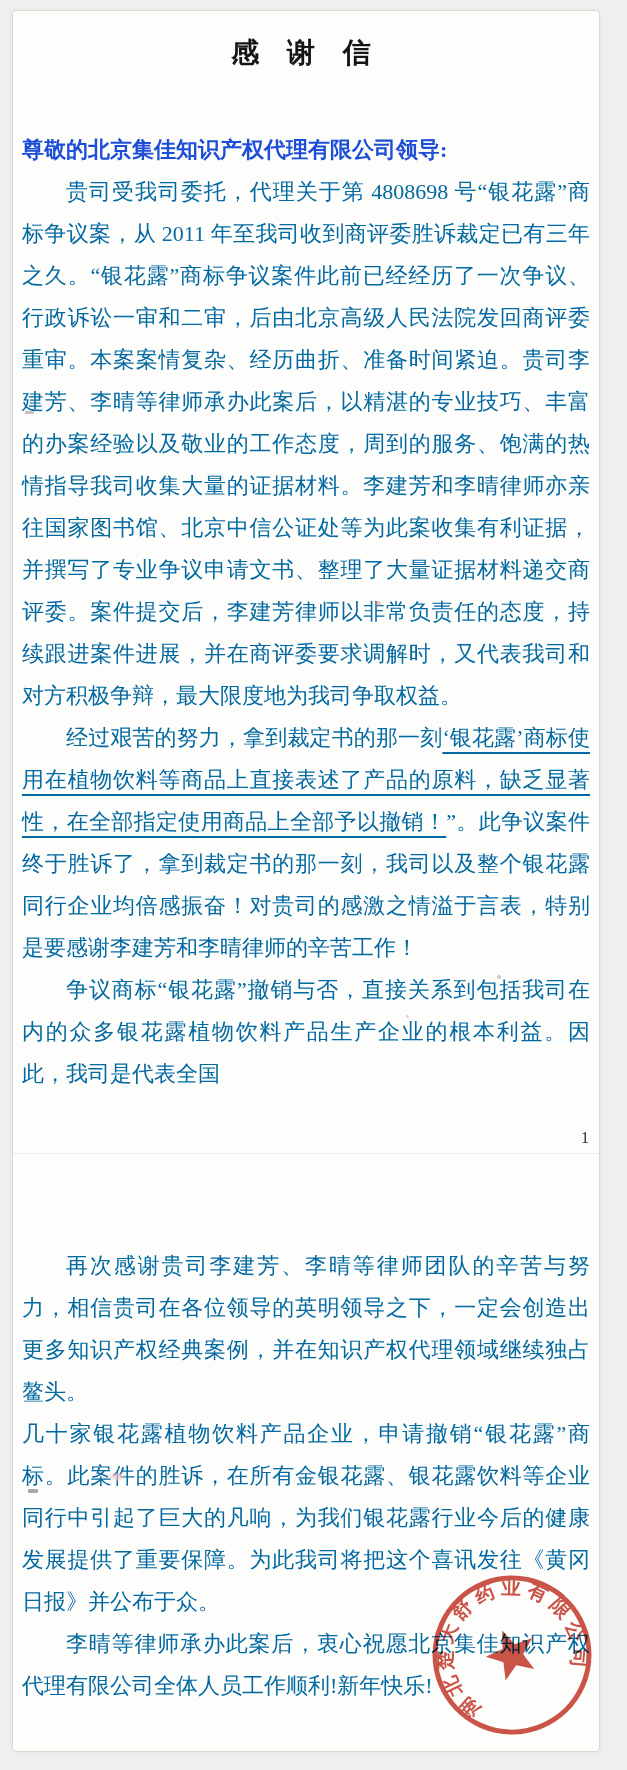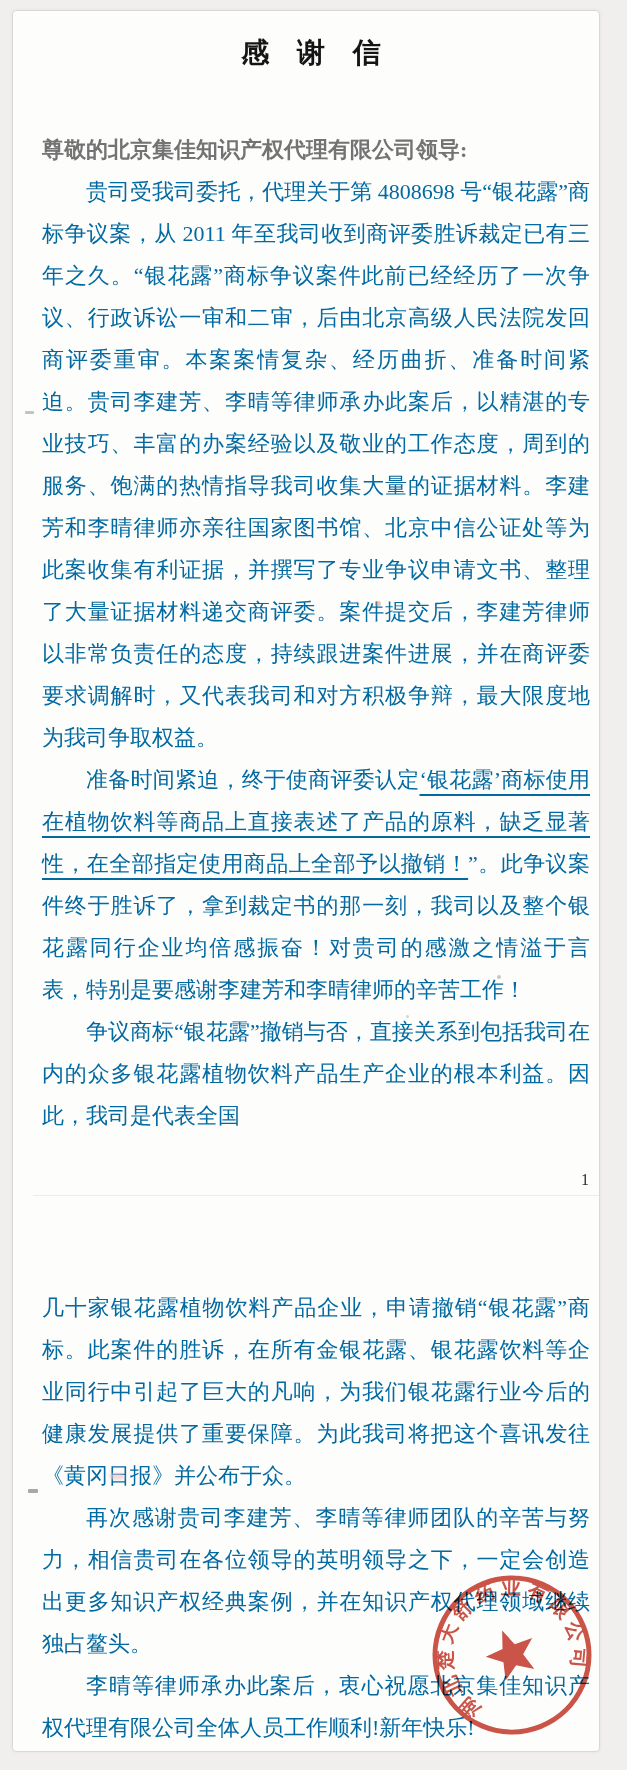--- a/index.html
+++ b/index.html
@@ -6,29 +6,29 @@
   body{
     width:627px;height:1770px;position:relative;overflow:hidden;
     background:#f0efed;
     font-family:"Liberation Serif","DejaVu Serif",serif;
   }
   .page{
     position:absolute;left:12px;top:10px;width:586px;height:1740px;
     background:#fdfdfc;border:1px solid #d9d8d3;border-radius:4px;
     box-shadow:0 0 4px rgba(0,0,0,0.05);
   }
-  .content{padding:0 9px;position:relative;margin-left:20px;}
+  .content{padding:0 9px;position:relative;}
   .title{
     margin:22px 0 0 0;text-align:center;
     font-family:"Liberation Sans","DejaVu Sans",sans-serif;
     font-size:28px;font-weight:bold;letter-spacing:10px;color:#151515;
     line-height:40px;
   }
   .salutation{
-    margin:56px 0 0 0;font-size:22px;font-weight:bold;color:#737373;
+    margin:56px 0 0 0;font-size:22px;font-weight:bold;color:#1d4ed8;
     line-height:42px;
   }
   .para{
     margin:0;font-size:22px;line-height:42px;color:#0369a1;
     text-align:justify;text-justify:inter-ideograph;
   }
   .indent{text-indent:44px;}
   .underlined{
     text-decoration:underline;
     text-decoration-thickness:1.5px;
@@ -68,32 +68,32 @@
 
 <div class="page">
   <div class="content">
 
     <h1 class="title">感 谢 信</h1>
 
     <p class="salutation">尊敬的北京集佳知识产权代理有限公司领导:</p>
 
     <p class="para indent">贵司受我司委托，代理关于第 4808698 号“银花露”商标争议案，从 2011 年至我司收到商评委胜诉裁定已有三年之久。“银花露”商标争议案件此前已经经历了一次争议、行政诉讼一审和二审，后由北京高级人民法院发回商评委重审。本案案情复杂、经历曲折、准备时间紧迫。贵司李建芳、李晴等律师承办此案后，以精湛的专业技巧、丰富的办案经验以及敬业的工作态度，周到的服务、饱满的热情指导我司收集大量的证据材料。李建芳和李晴律师亦亲往国家图书馆、北京中信公证处等为此案收集有利证据，并撰写了专业争议申请文书、整理了大量证据材料递交商评委。案件提交后，李建芳律师以非常负责任的态度，持续跟进案件进展，并在商评委要求调解时，又代表我司和对方积极争辩，最大限度地为我司争取权益。</p>
 
-    <p class="para indent"><span>准备时间紧迫，终于使商评委认定</span><span class="underlined">‘银花露’商标使用在植物饮料等商品上直接表述了产品的原料，缺乏显著性，在全部指定使用商品上全部予以撤销！</span><span>”。此争议案件终于胜诉了，拿到裁定书的那一刻，我司以及整个银花露同行企业均倍感振奋！对贵司的感激之情溢于言表，特别是要感谢李建芳和李晴律师的辛苦工作！</span></p>
+    <p class="para indent"><span>经过艰苦的努力，拿到裁定书的那一刻</span><span class="underlined">‘银花露’商标使用在植物饮料等商品上直接表述了产品的原料，缺乏显著性，在全部指定使用商品上全部予以撤销！</span><span>”。此争议案件终于胜诉了，拿到裁定书的那一刻，我司以及整个银花露同行企业均倍感振奋！对贵司的感激之情溢于言表，特别是要感谢李建芳和李晴律师的辛苦工作！</span></p>
 
     <p class="para indent">争议商标“银花露”撤销与否，直接关系到包括我司在内的众多银花露植物饮料产品生产企业的根本利益。因此，我司是代表全国</p>
 
     <div class="page-gap">
       <div class="gap-line"></div>
       <span class="pageno">1</span>
     </div>
 
+    <p class="para indent">再次感谢贵司李建芳、李晴等律师团队的辛苦与努力，相信贵司在各位领导的英明领导之下，一定会创造出更多知识产权经典案例，并在知识产权代理领域继续独占鳌头。</p>
+
     <p class="para">几十家银花露植物饮料产品企业，申请撤销“银花露”商标。此案件的胜诉，在所有金银花露、银花露饮料等企业同行中引起了巨大的凡响，为我们银花露行业今后的健康发展提供了重要保障。为此我司将把这个喜讯发往《黄冈日报》并公布于众。</p>
-
-    <p class="para indent">再次感谢贵司李建芳、李晴等律师团队的辛苦与努力，相信贵司在各位领导的英明领导之下，一定会创造出更多知识产权经典案例，并在知识产权代理领域继续独占鳌头。</p>
 
     <p class="para indent">李晴等律师承办此案后，衷心祝愿北京集佳知识产权代理有限公司全体人员工作顺利!新年快乐!</p>
 
   </div>
 
   <div class="seal">
     <svg viewBox="0 0 160 160" xmlns="http://www.w3.org/2000/svg">
       <circle class="seal-ring" cx="80" cy="80" r="76"></circle>
       <path id="sealArc" d="M 30.9 114.4 A 60 60 0 1 1 129.1 114.4" fill="none"></path>
       <text class="seal-text" text-anchor="middle"><textPath href="#sealArc" startOffset="50%">湖北楚天舒药业有限公司</textPath></text>

